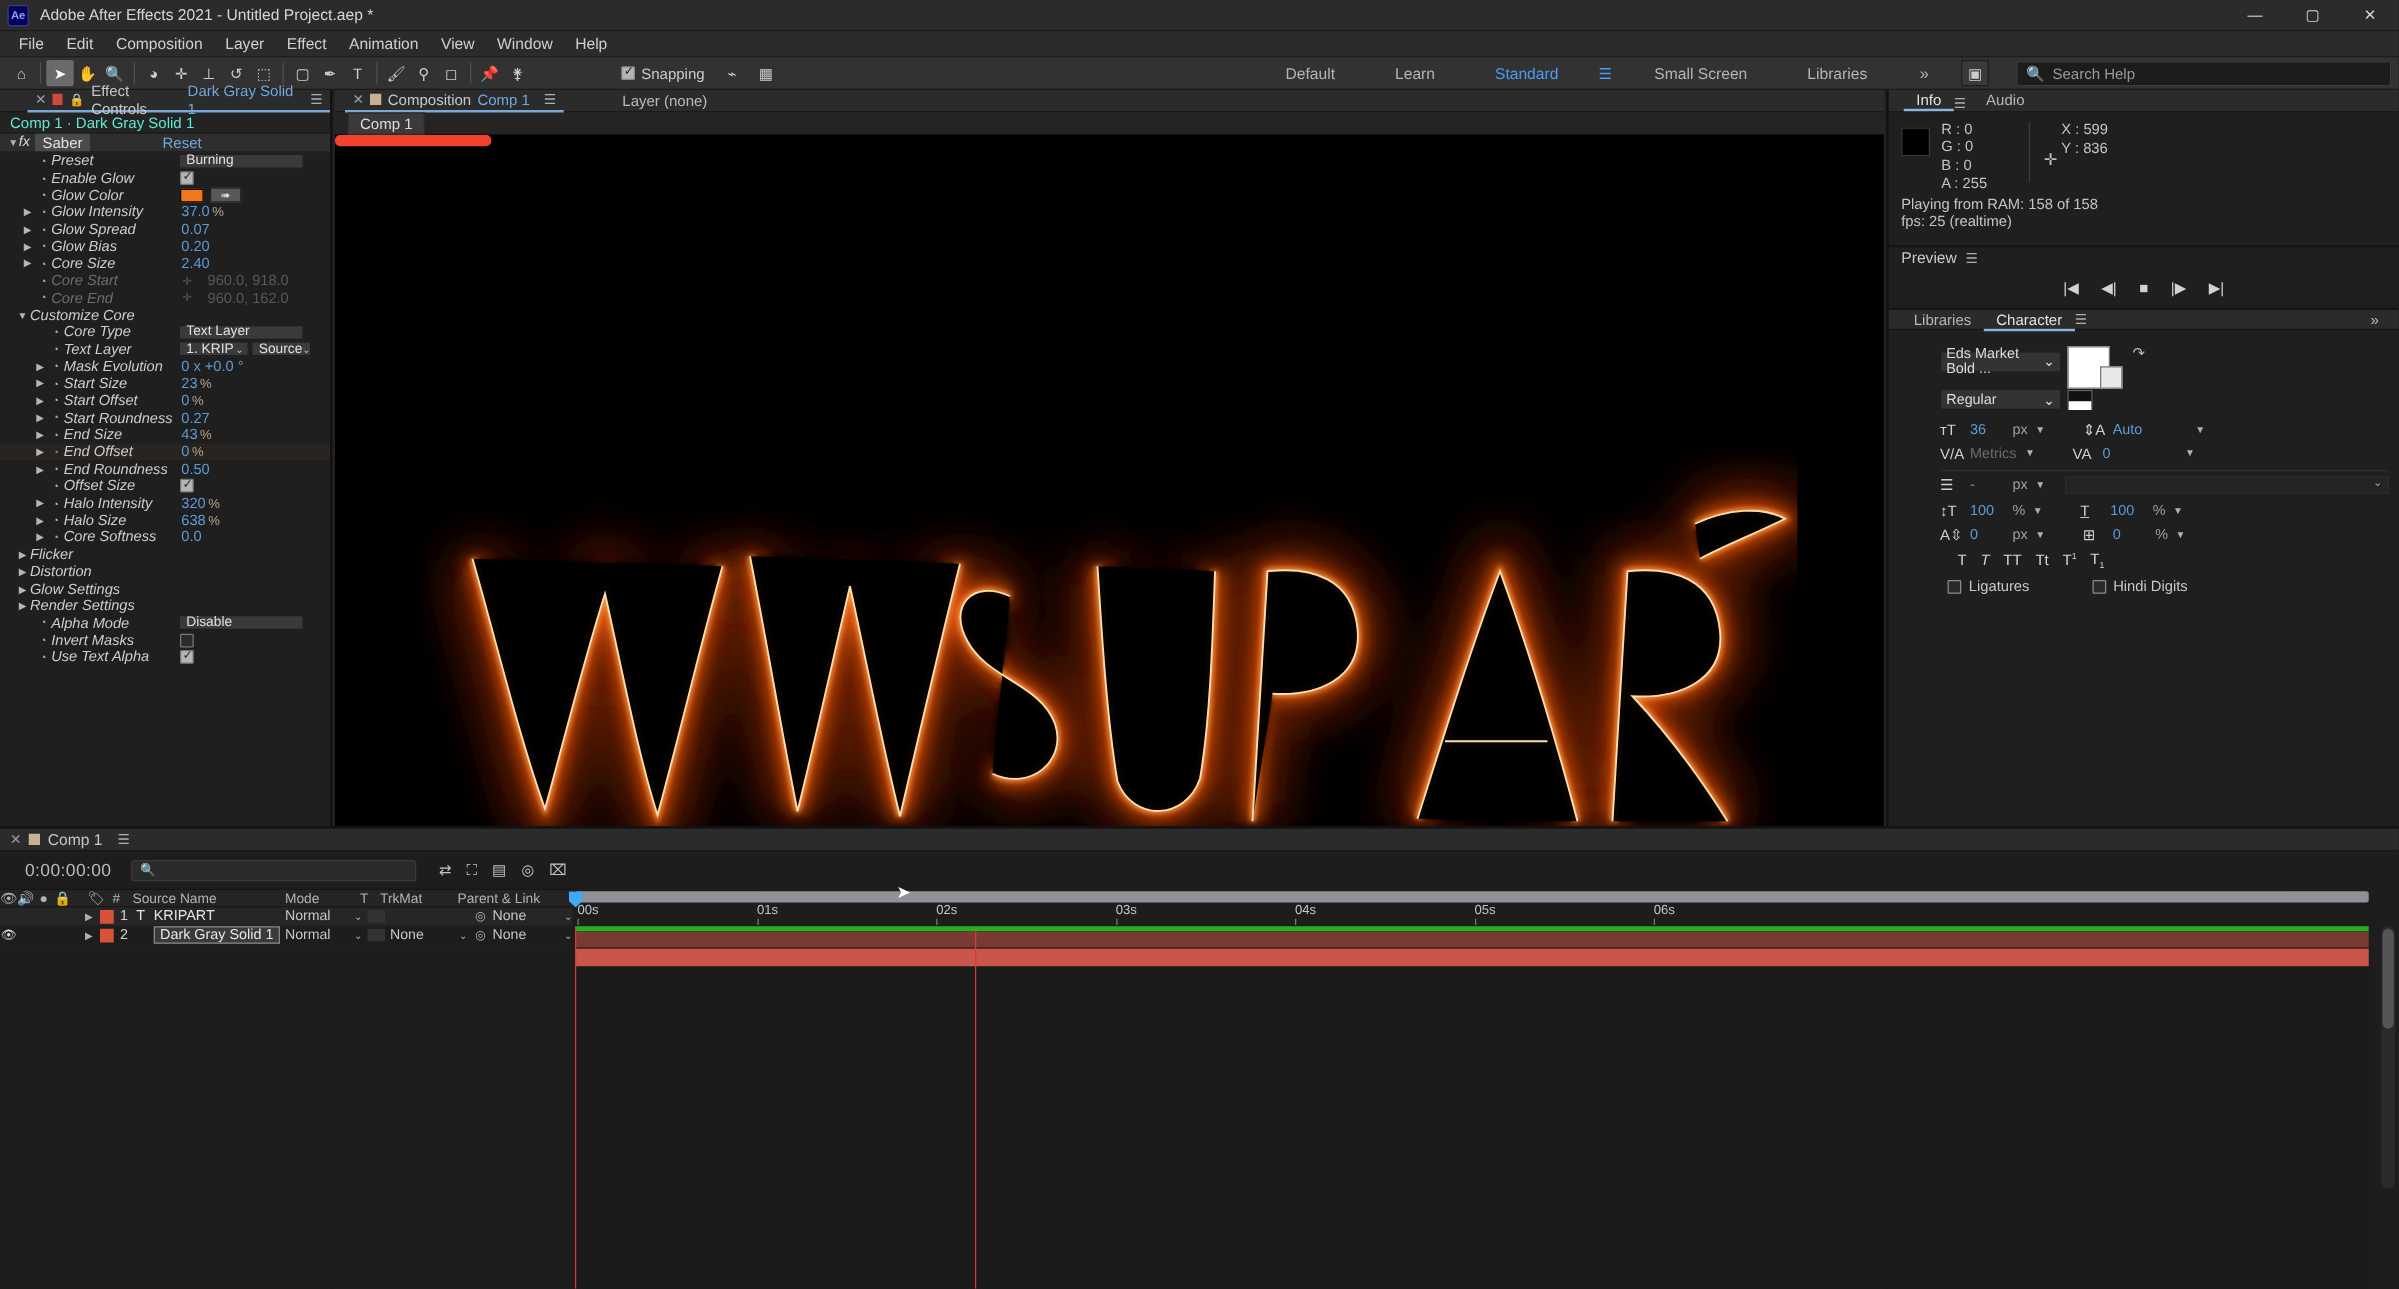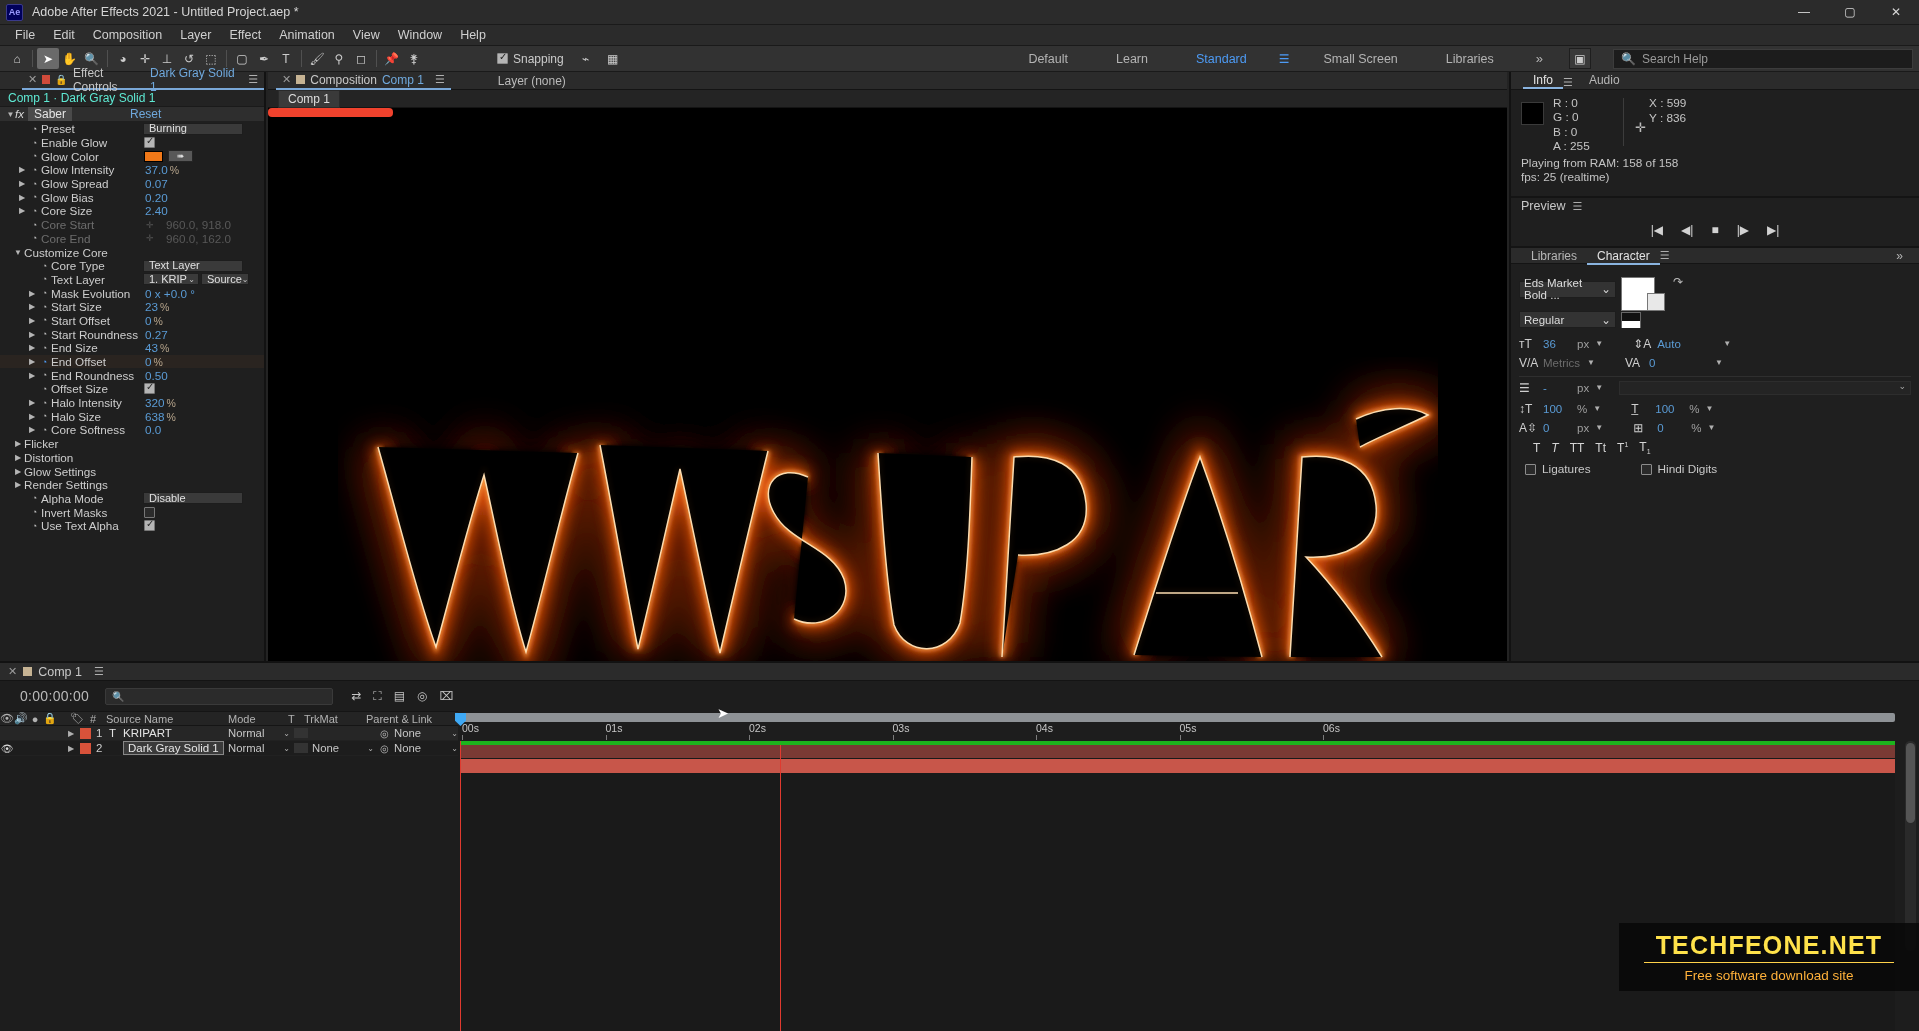--- a/index.html
+++ b/index.html
@@ -64,21 +64,21 @@
     border-bottom:1px solid #1f1f1f; font-size:12px; }
   .tri{ width:9px; color:#b5b5b5; font-size:8px; display:inline-block; text-align:center;}
   .fxlabel{ font-style:italic; color:#d9d9d9; margin-right:4px; font-size:11.5px;}
   .fxname{ background:#4a4a4a; padding:0 6px; color:#e4e4e4; }
   .reset{ margin-left:58px; color:#6fa8dc; }
   .rows{ }
   .row{ display:flex; align-items:center; height:13.7px; font-size:11.7px; position:relative;}
   .row .tri{ width:12px; }
   .stop{ width:13px; text-align:center; color:#b9b9b9; font-size:9px; }
   .stop.key{ color:#4d9bf5; }
-  .rlabel{ color:#cdcdcd; white-space:nowrap; }
+  .rlabel{ color:#cdcdcd; white-space:nowrap;font-style:italic; }
   .rlabel.dim{ color:#6d6d6d; }
   .rlabel.grp{ color:#cdcdcd; }
   .rval{ position:absolute; left:145px; color:#5a9bd5; white-space:nowrap; }
   .rval.dim{ color:#585858; }
   .unit{ color:#b7a58c; font-size:10.5px; margin-left:2px; }
   .drop{ position:absolute; left:143px; width:100px; height:12px; background:#3a3a3a;
     border:1px solid #1d1d1d; color:#e0e0e0; font-size:11px; padding-left:5px; line-height:11px;
     display:flex; align-items:center; justify-content:space-between; padding-right:3px;}
   .drop .cv{ font-size:8px; color:#c5c5c5; }
   .chk{ position:absolute; left:144px; width:11px; height:11px; background:#b5b5b5;
@@ -127,21 +127,21 @@
   .rgba{ position:absolute; left:42px; top:6px; line-height:14.4px; font-size:11.8px; color:#c4c4c4;}
   .vdiv{ position:absolute; left:112px; top:8px; width:1px; height:48px; background:#3c3c3c;}
   .xy{ position:absolute; left:138px; top:6px; line-height:15px; font-size:11.8px; color:#c4c4c4;}
   .plus{ position:absolute; left:124px; top:30px; color:#bbb; font-size:13px;}
   .ram-text{ position:absolute; left:10px; top:66px; font-size:11.8px; color:#c4c4c4; line-height:14px;}
   .prev-head{ height:18px; display:flex; align-items:center; padding-left:10px; gap:7px; background:#1f1f1f;
     border-top:2px solid #141414;}
   .prev-ctrl{ height:32px; display:flex; align-items:center; justify-content:center; gap:18px; color:#d2d2d2; font-size:12px;}
   .char-head{ height:18px; background:#2b2b2b; display:flex; align-items:center; padding-left:10px;
     border-top:2px solid #141414; border-bottom:1px solid #141414;}
-  .char-body{ padding:7px 8px; position:relative;}
+  .char-body{ padding:7px 8px; position:relative;margin-left:33px;}
   .fontrow{ display:flex; align-items:center; gap:5px; margin-bottom:4px;}
   .fsel{ width:97px; height:17px; background:#333; border:1px solid #1d1d1d; color:#ddd; font-size:11.5px;
     display:flex; align-items:center; justify-content:space-between; padding:0 4px;}
   .fsel.wide{ width:97px; }
   .mini{ width:17px; height:17px; display:flex; align-items:center; justify-content:center; color:#ccc; font-size:11px;}
   .colorbox{ position:absolute; right:38px; top:6px; width:34px; height:34px; background:#fff; border:1px solid #777;}
   .nofill{ position:absolute; right:28px; top:22px; width:18px; height:18px; background:#e8e8e8; border:1px solid #777;}
   .revarrow{ position:absolute; right:10px; top:4px; font-size:12px; color:#bbb;}
   .metrics-grid{ margin-top:6px; }
   .mrow{ display:flex; align-items:center; height:19px; font-size:11.5px; }
@@ -913,20 +913,15 @@
         </div>
         <div class="cti-red" style="left:320px;top:4px;bottom:0"></div>
       </div>
 
       <div class="vscroll">
           <i></i>
         </div>
       <div class="cursor-arrow" style="left:717px; top:42px">➤</div>
     </div>
 
-    <div class="wm">
-      <div class="wm1">TECHFEONE.NET</div>
-      <div class="wm-line"></div>
-      <div class="wm2">Free software download site</div>
-    </div>
 
   </div>
 </div>
 
 </body></html>

